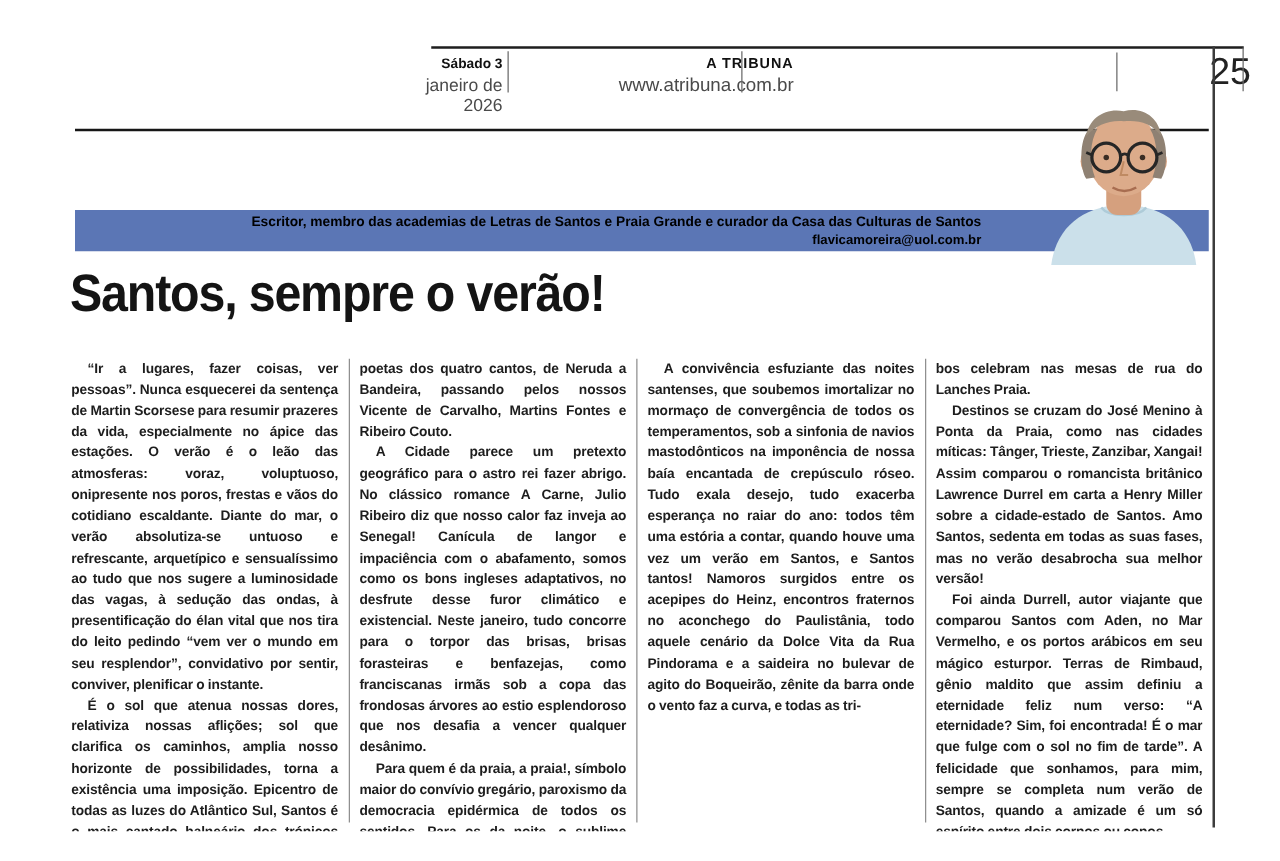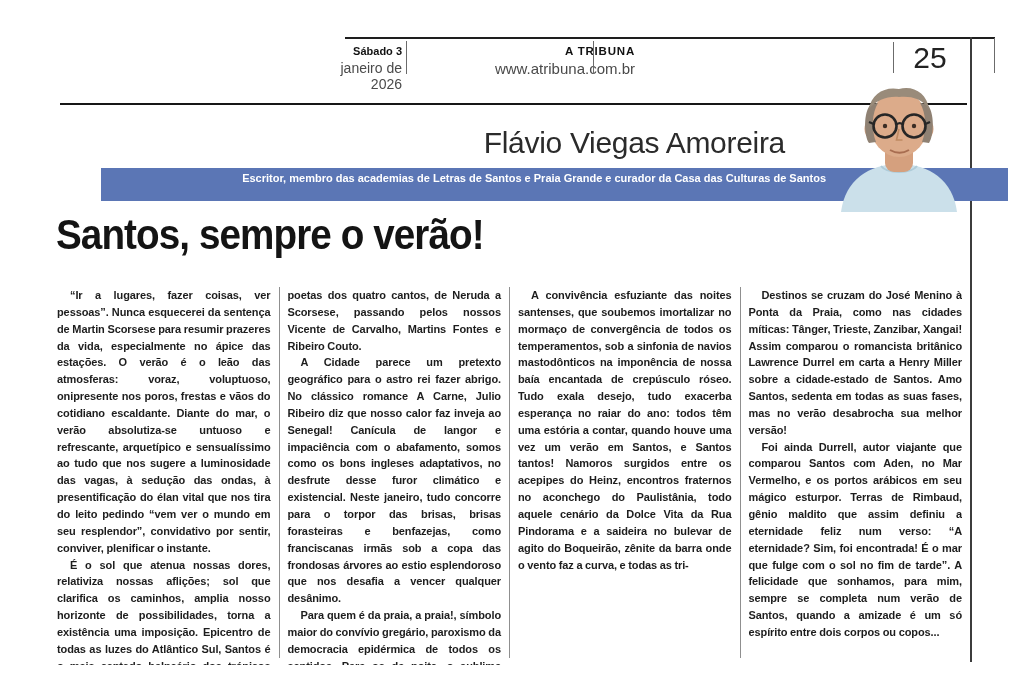--- a/index.html
+++ b/index.html
@@ -18,31 +18,31 @@
   .v2{left:593px;top:41px;height:33px;}
   .v3{left:893px;top:42px;height:31px;}
   .v4{left:994px;top:38px;height:35px;}
   .brand-block{position:absolute;left:455px;top:45px;width:180px;text-align:right;line-height:1.15;}
   .brand{font-size:11.5px;font-weight:bold;letter-spacing:.8px;color:#111;}
   .website{font-size:15px;color:#4a4a4a;margin-top:2px;}
   .section-title{
     position:absolute;left:690px;top:42px;width:192px;text-align:right;
     font-size:31px;font-weight:bold;letter-spacing:.5px;color:#4a72b0;
   }
-  .page-number{position:absolute;left:898px;top:41px;width:64px;text-align:center;font-size:30px;color:#222;}
+  .page-number{position:absolute;left:952px;top:41px;width:64px;text-align:center;font-size:30px;color:#222;}
   .edge-rule{position:absolute;left:970px;top:37px;width:2px;height:625px;background:#3c3c3c;}
   
   .article-rule{position:absolute;left:60px;top:103px;width:907px;height:2px;background:#161616;}
   .author-name{
     position:absolute;left:385px;top:126px;width:400px;text-align:right;
     font-size:30px;color:#2b2b2b;letter-spacing:-.3px;
   }
   .byline-bar{
     position:absolute;left:60px;top:168px;width:907px;height:33px;background:#5b76b5;
-    box-sizing:border-box;text-align:right;padding:4px 182px 0 0;color:#ffffff;line-height:1.25;margin-left:41px;
+    box-sizing:border-box;text-align:right;padding:4px 182px 0 0;color:#000000;line-height:1.25;
   }
   .credentials{font-size:11px;font-weight:bold;}
   .email{font-size:10.5px;font-weight:bold;}
   .photo{position:absolute;left:833px;top:84px;width:132px;height:128px;}
   
   .headline{
     position:absolute;left:56px;top:211px;font-size:42px;font-weight:bold;color:#141414;
     letter-spacing:-1px;transform:scaleX(.92);transform-origin:left top;white-space:nowrap;
   }
   .cols{
@@ -73,23 +73,23 @@
     <div class="brand">A TRIBUNA</div>
     <div class="website">www.atribuna.com.br</div>
   </div>
   <div class="vline v2"></div>
   <div class="vline v3"></div>
   <div class="page-number">25</div>
   <div class="vline v4"></div>
   <div class="edge-rule"></div>
 
   <div class="article-rule"></div>
-  <div class="author-name">Flávio Viegas Amoreira</div>
   <div class="byline-bar">
     <div class="credentials">Escritor, membro das academias de Letras de Santos e Praia Grande e curador da Casa das Culturas de Santos</div>
+    <div class="email">flavicamoreira@uol.com.br</div>
   </div>
 
   <svg class="photo" viewBox="0 0 132 128" width="132" height="128">
 
     <path d="M8,128 C12,96 36,80 66,80 C96,80 120,96 124,128 Z" fill="#cbe0ea"></path>
     <path d="M48,82 C54,90 78,90 84,82" fill="none" stroke="#aecbd8" stroke-width="2"></path>
 
     <rect x="52" y="56" width="28" height="32" rx="9" fill="#d5a07e"></rect>
 
     <ellipse cx="37" cy="45" rx="5.5" ry="9" fill="#d5a07e"></ellipse>
@@ -114,28 +114,29 @@
   </svg>
 
   <div class="headline">Santos, sempre o verão!</div>
 
   <div class="cols">
     <div class="col">
       <p class="ind">“Ir a lugares, fazer coisas, ver pessoas”. Nunca esquecerei da sentença de Martin Scorsese para resumir prazeres da vida, especialmente no ápice das estações. O verão é o leão das atmosferas: voraz, voluptuoso, onipresente nos poros, frestas e vãos do cotidiano escaldante. Diante do mar, o verão absolutiza-se untuoso e refrescante, arquetípico e sensualíssimo ao tudo que nos sugere a luminosidade das vagas, à sedução das ondas, à presentificação do élan vital que nos tira do leito pedindo “vem ver o mundo em seu resplendor”, convidativo por sentir, conviver, plenificar o instante.</p>
       <p class="ind">É o sol que atenua nossas dores, relativiza nossas aflições; sol que clarifica os caminhos, amplia nosso horizonte de possibilidades, torna a existência uma imposição. Epicentro de todas as luzes do Atlântico Sul, Santos é o mais cantado balneário dos trópicos por</p>
     </div>
     <div class="col">
-      <p>poetas dos quatro cantos, de Neruda a Scorsese, passando pelos nossos Vicente de Carvalho, Martins Fontes e Ribeiro Couto.</p>
+      <p>poetas dos quatro cantos, de Neruda a Bandeira, passando pelos nossos Vicente de Carvalho, Martins Fontes e Ribeiro Couto.</p>
       <p class="ind">A Cidade parece um pretexto geográfico para o astro rei fazer abrigo. No clássico romance A Carne, Julio Ribeiro diz que nosso calor faz inveja ao Senegal! Canícula de langor e impaciência com o abafamento, somos como os bons ingleses adaptativos, no desfrute desse furor climático e existencial. Neste janeiro, tudo concorre para o torpor das brisas, brisas forasteiras e benfazejas, como franciscanas irmãs sob a copa das frondosas árvores ao estio esplendoroso que nos desafia a vencer qualquer desânimo.</p>
       <p class="ind">Para quem é da praia, a praia!, símbolo maior do convívio gregário, paroxismo da democracia epidérmica de todos os sentidos. Para os da noite, o sublime desfilar de tipos, contornos, sem-</p>
     </div>
     <div class="col">
       <p class="ind">A convivência esfuziante das noites santenses, que soubemos imortalizar no mormaço de convergência de todos os temperamentos, sob a sinfonia de navios mastodônticos na imponência de nossa baía encantada de crepúsculo róseo. Tudo exala desejo, tudo exacerba esperança no raiar do ano: todos têm uma estória a contar, quando houve uma vez um verão em Santos, e Santos tantos! Namoros surgidos entre os acepipes do Heinz, encontros fraternos no aconchego do Paulistânia, todo aquele cenário da Dolce Vita da Rua Pindorama e a saideira no bulevar de agito do Boqueirão, zênite da barra onde o vento faz a curva, e todas as tri-</p>
     </div>
     <div class="col">
+      <p>bos celebram nas mesas de rua do Lanches Praia.</p>
       <p class="ind">Destinos se cruzam do José Menino à Ponta da Praia, como nas cidades míticas: Tânger, Trieste, Zanzibar, Xangai! Assim comparou o romancista britânico Lawrence Durrel em carta a Henry Miller sobre a cidade-estado de Santos. Amo Santos, sedenta em todas as suas fases, mas no verão desabrocha sua melhor versão!</p>
       <p class="ind">Foi ainda Durrell, autor viajante que comparou Santos com Aden, no Mar Vermelho, e os portos arábicos em seu mágico esturpor. Terras de Rimbaud, gênio maldito que assim definiu a eternidade feliz num verso: “A eternidade? Sim, foi encontrada! É o mar que fulge com o sol no fim de tarde”. A felicidade que sonhamos, para mim, sempre se completa num verão de Santos, quando a amizade é um só espírito entre dois corpos ou copos...</p>
     </div>
   </div>
   <div class="col-div cd1"></div>
   <div class="col-div cd2"></div>
   <div class="col-div cd3"></div>
 
 </div>
 

